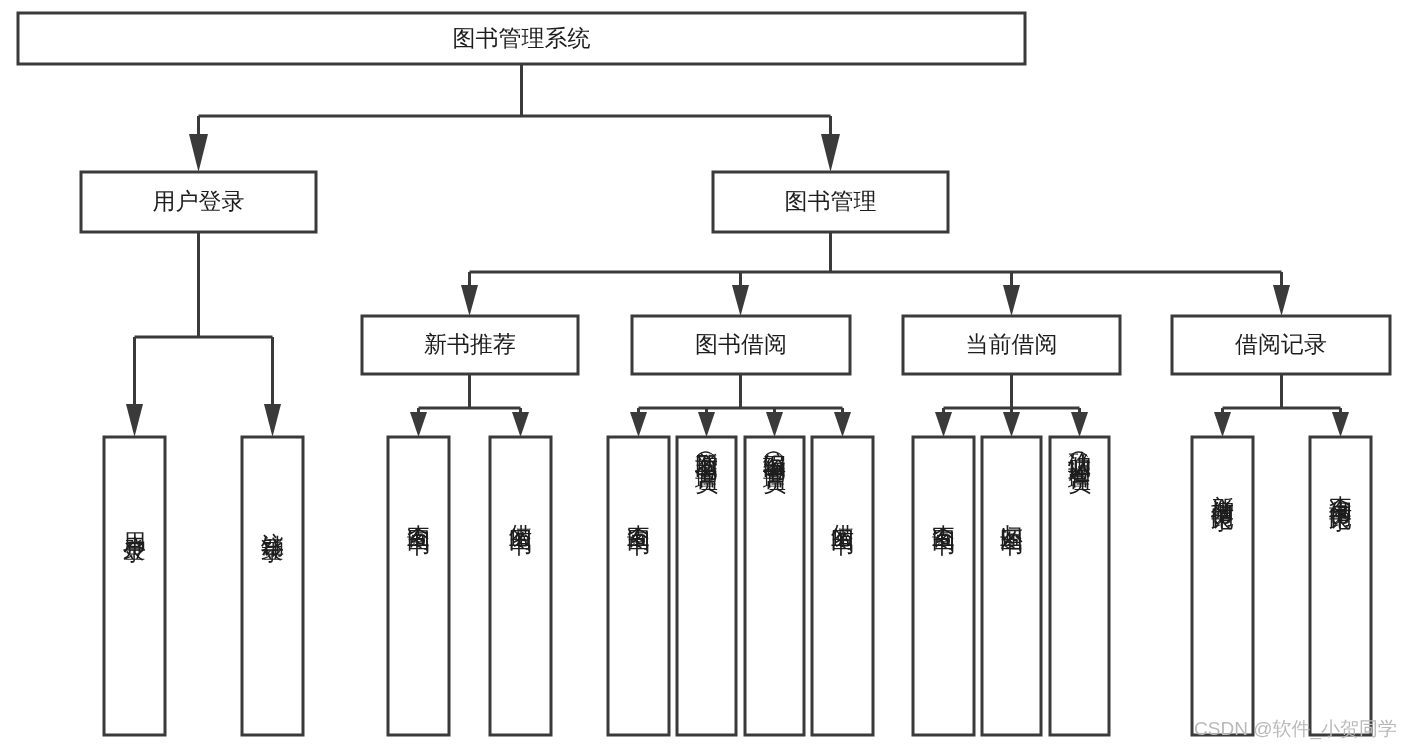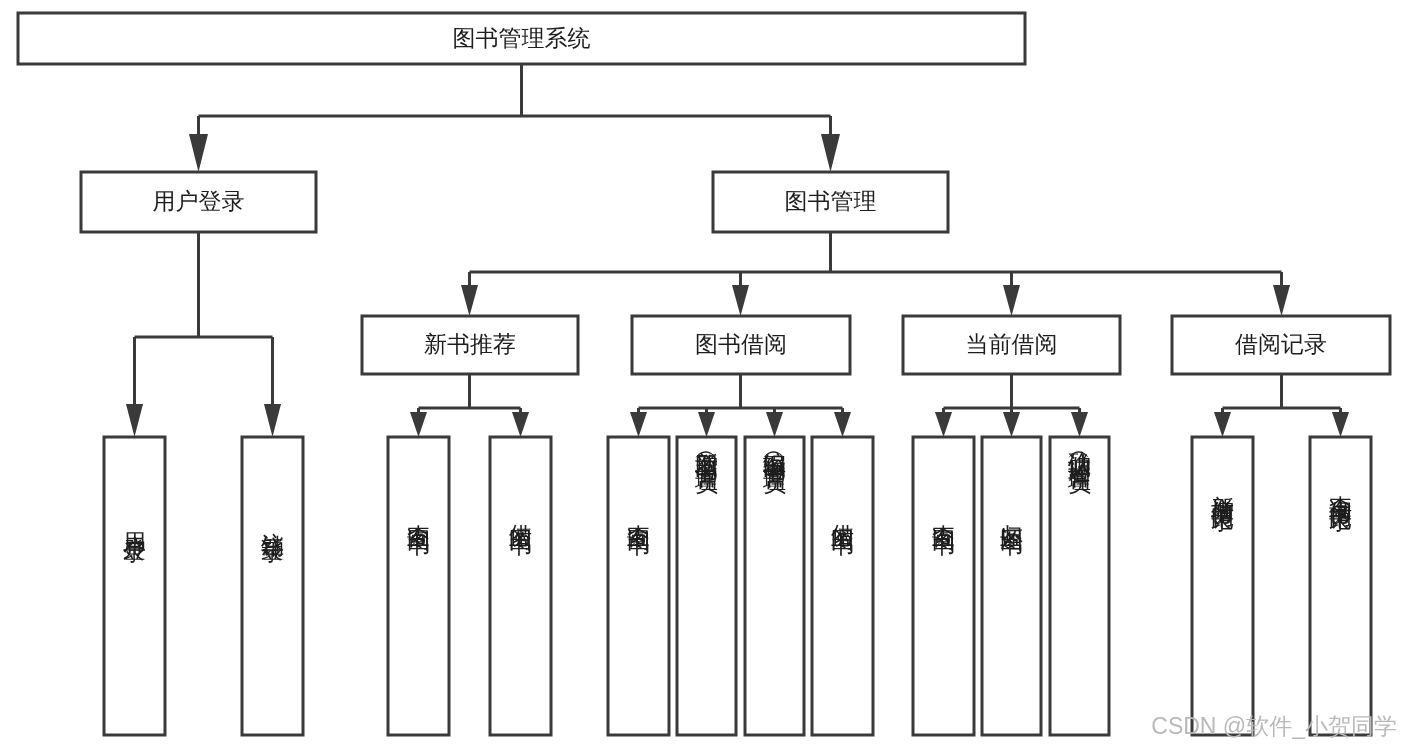--- a/index.html
+++ b/index.html
@@ -55,21 +55,21 @@
     writing-mode: vertical-rl;
     text-orientation: upright;
     letter-spacing: 3px;
     text-anchor: middle;
   }
   .watermark {
     position: absolute;
     right: 8px;
     bottom: 5px;
     font-family: "Liberation Sans", "DejaVu Sans", sans-serif;
-    font-size: 23px;
+    font-size: 19px;
     color: #b9b9b9;
     white-space: nowrap;
     user-select: none;
   }
 </style>
 </head>
 <body>
 
 <div id="diagram-root">
 

